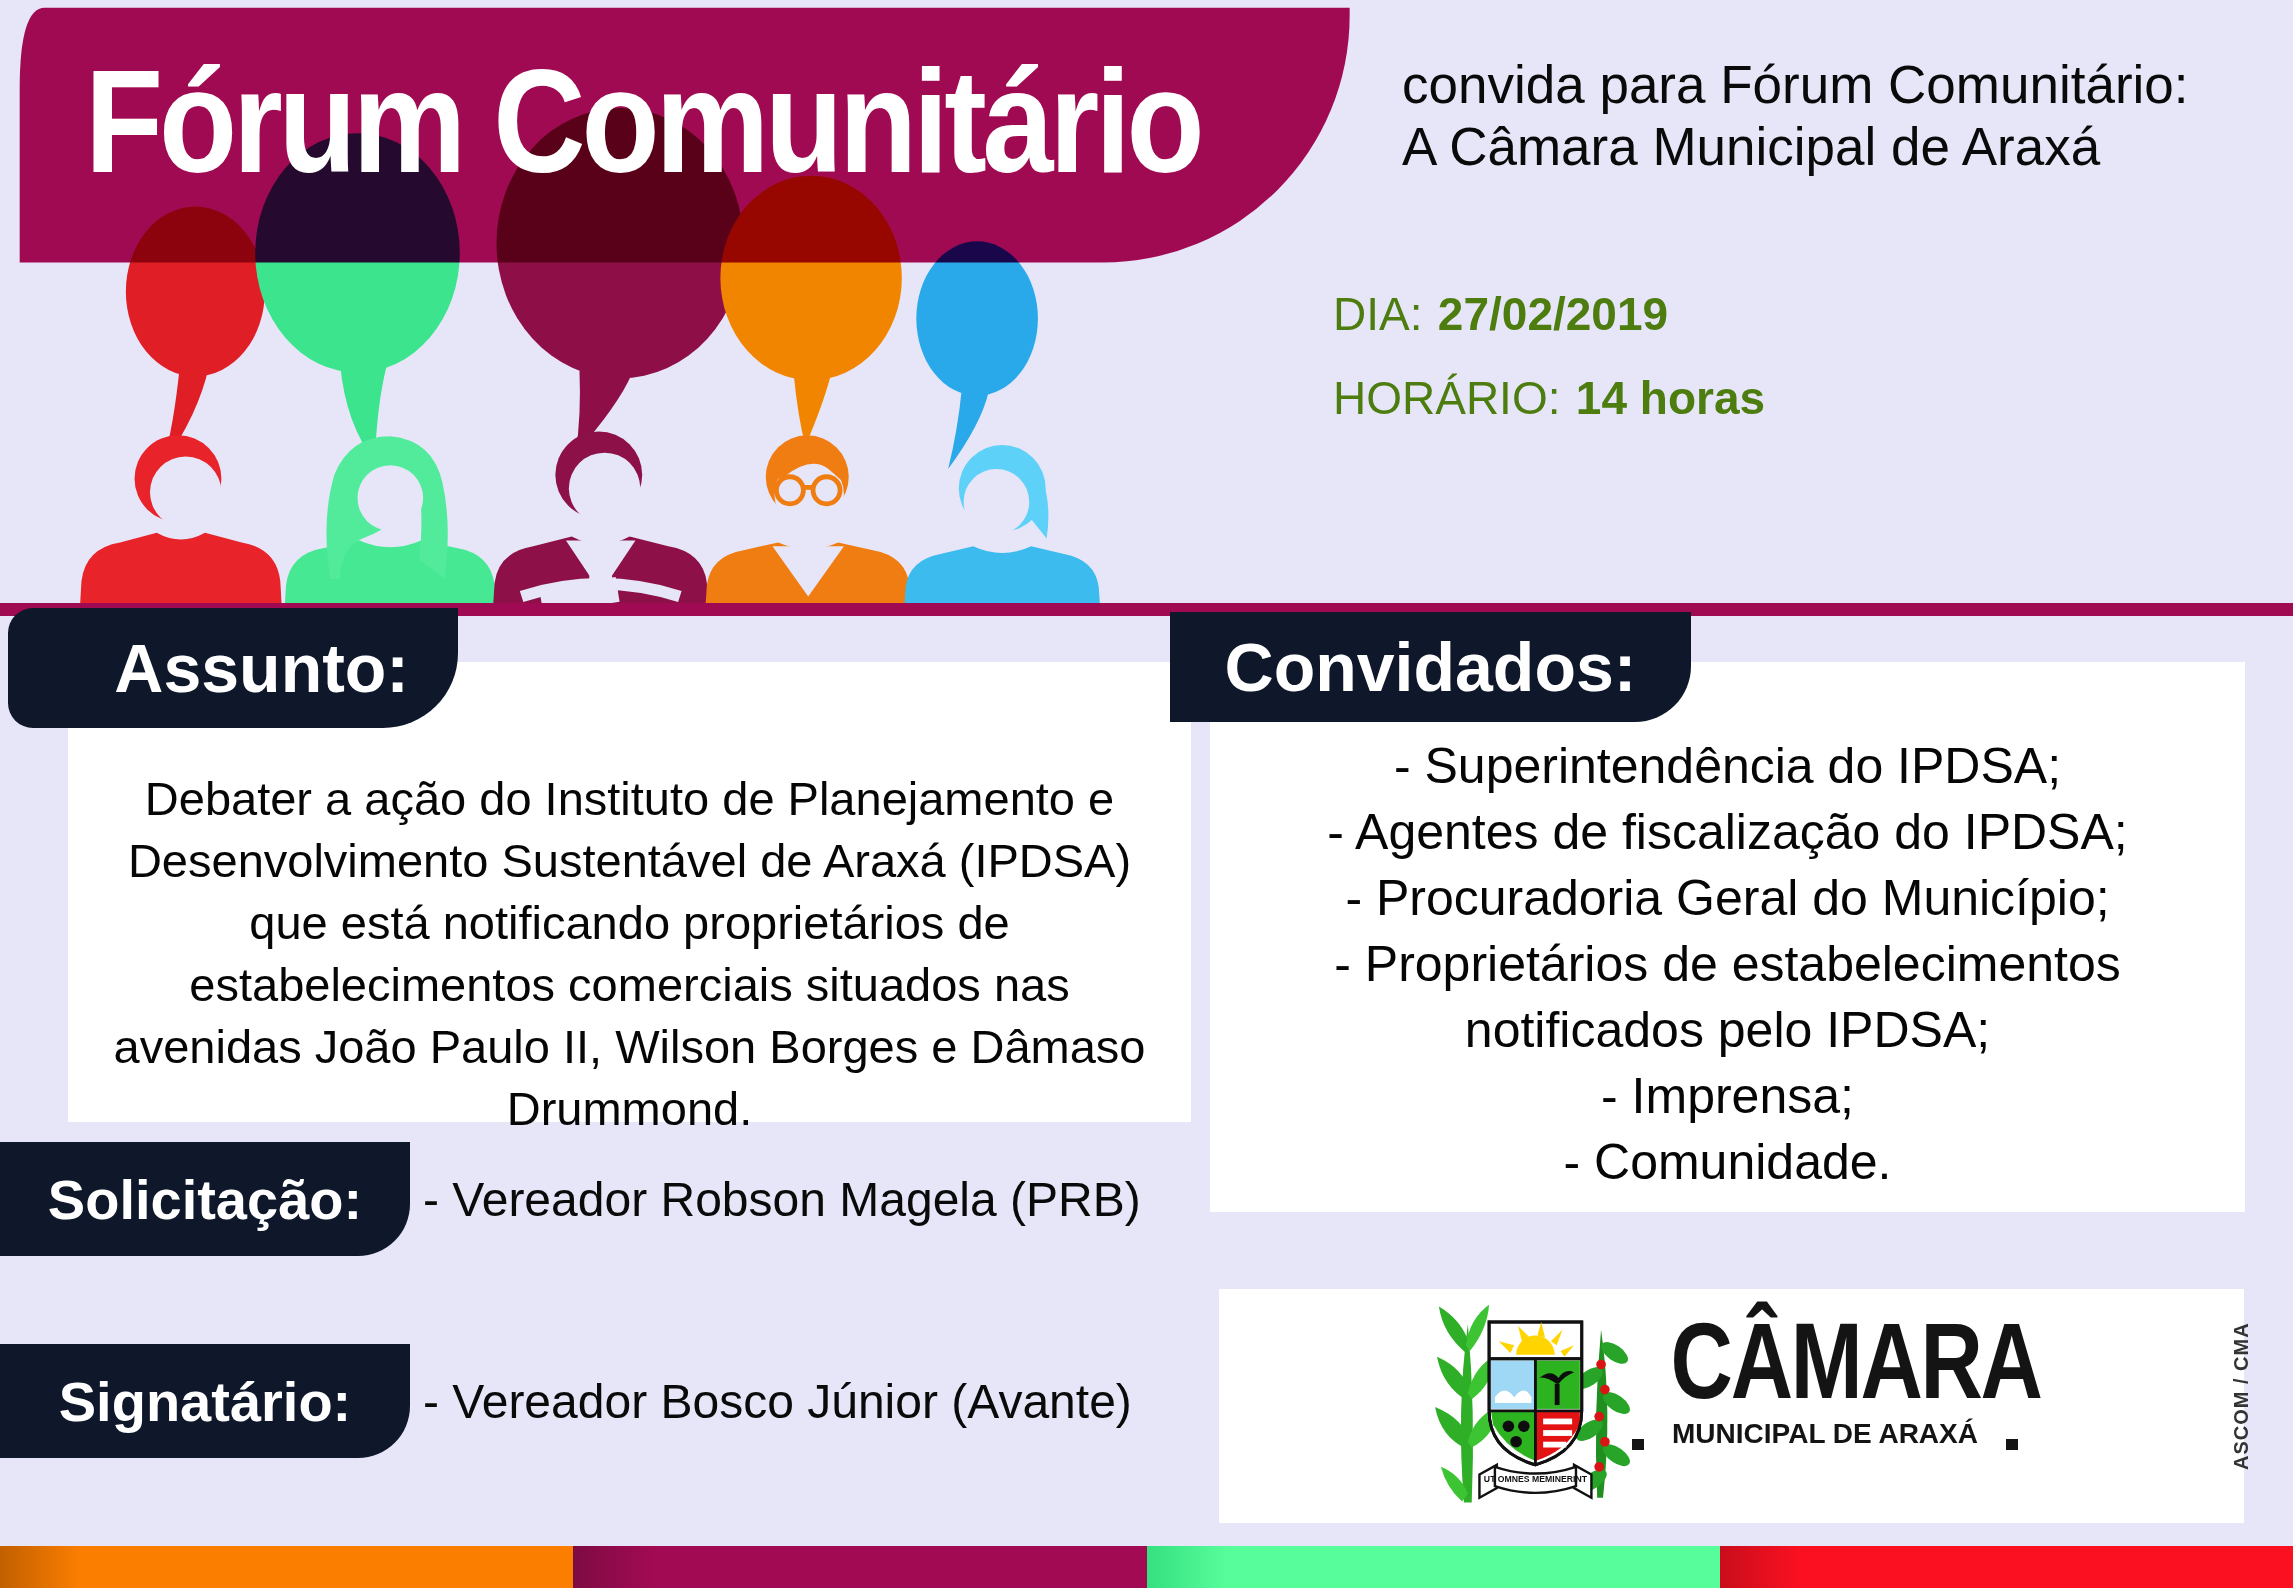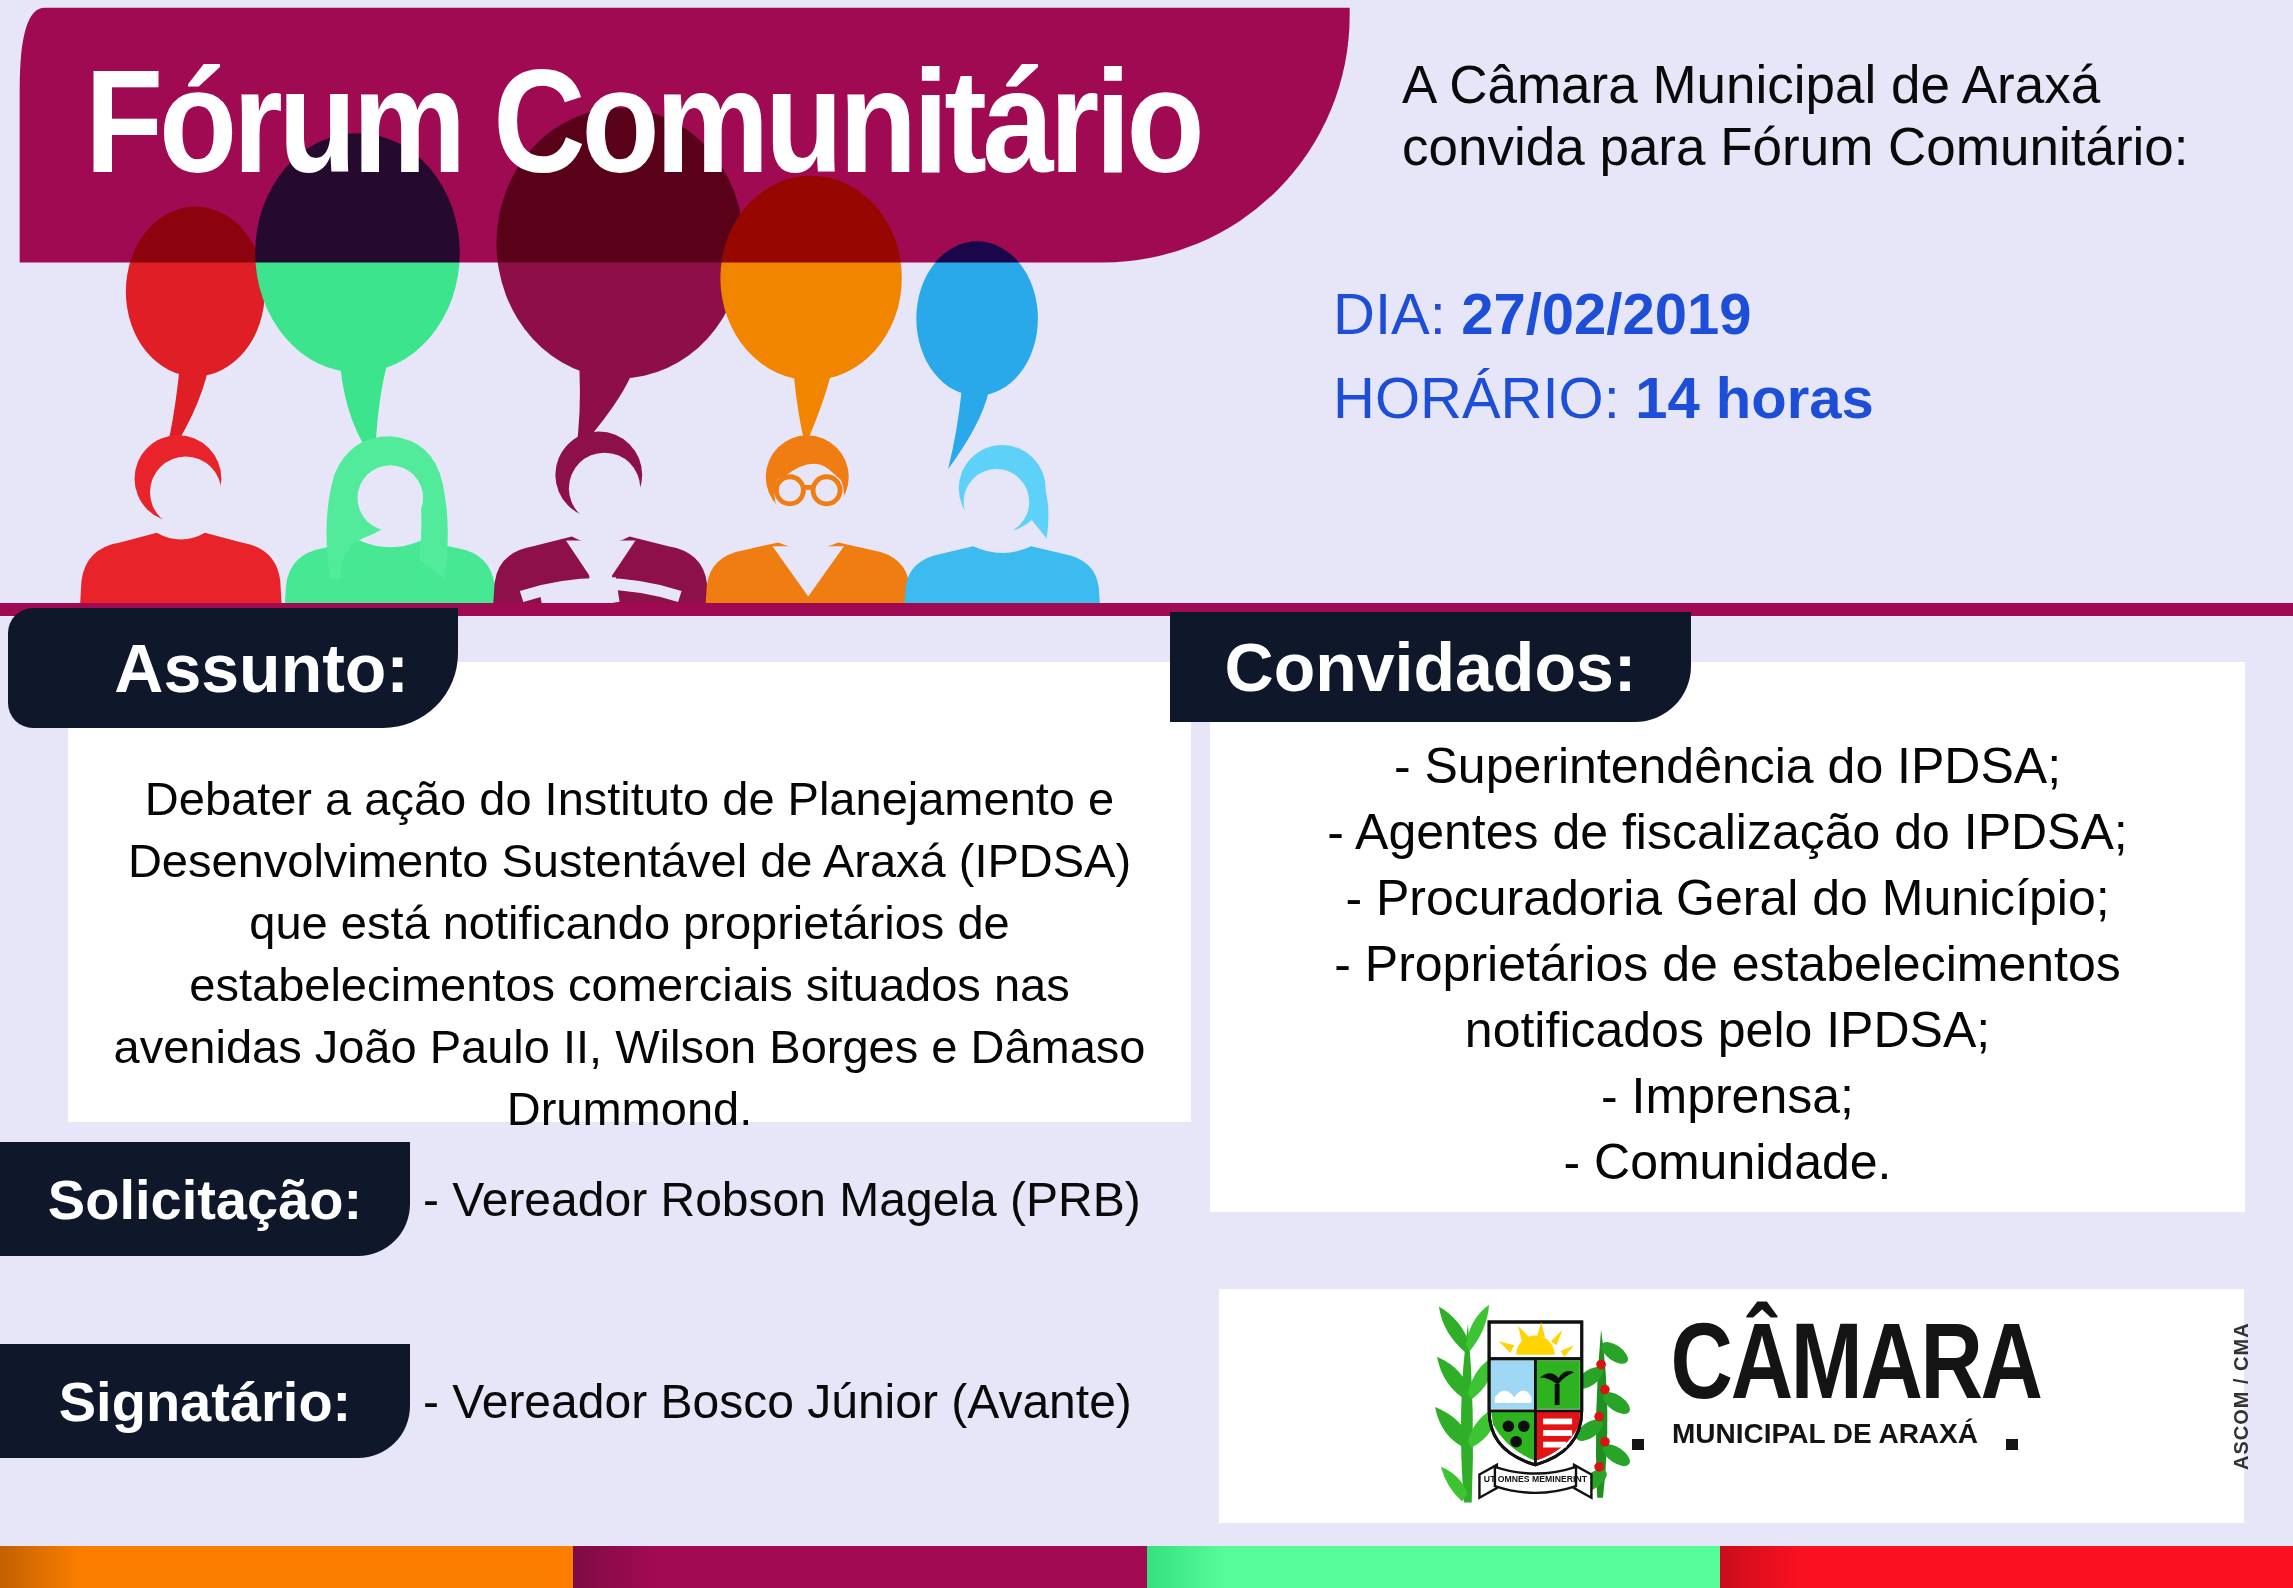--- a/index.html
+++ b/index.html
@@ -8,21 +8,21 @@
     background:#E7E6F8;font-family:"Liberation Sans",sans-serif;
   }
   .hero{position:absolute;left:0;top:0;z-index:1;}
   .title{
     position:absolute;left:85px;top:48px;z-index:4;color:#fff;
     font-size:147px;font-weight:bold;letter-spacing:-4.8px;white-space:nowrap;
     transform:scaleX(.87);transform-origin:left top;line-height:1;
   }
   .stripe{position:absolute;left:0;top:603px;width:2293px;height:12.6px;background:#A00A52;z-index:2;}
   .invite{position:absolute;left:1402px;top:54px;z-index:3;font-size:53px;line-height:62px;color:#0a0a0a;}
-  .details{position:absolute;left:1333px;top:272px;z-index:3;font-size:58px;line-height:84px;color:#1d4ed8;white-space:nowrap;}
+  .details{position:absolute;left:1333px;top:272px;z-index:3;font-size:46px;line-height:84px;color:#4d7c0f;white-space:nowrap;}
   .details .lbl{margin-right:15.4px;}
   .details b{font-weight:bold;}
   .hdr-box{
     position:absolute;background:#0f172a;color:#fff;font-weight:bold;z-index:3;
     display:flex;align-items:center;justify-content:center;white-space:nowrap;
   }
   .assunto-box{left:7.7px;top:608px;width:450px;height:120px;font-size:68px;border-radius:25px 0 75px 25px;padding-left:58px;box-sizing:border-box;}
   .convidados-box{left:1170px;top:612px;width:521px;height:110px;font-size:68px;border-radius:0 0 56px 0;}
   .solic-box{left:0;top:1142px;width:410px;height:114px;font-size:56px;border-radius:0 0 52px 0;}
   .sign-box{left:0;top:1344px;width:410px;height:114px;font-size:56px;border-radius:0 0 52px 0;}
@@ -136,22 +136,22 @@
         <circle cx="1038" cy="506" r="45" fill="#5ED1F8"></circle>
         <path d="M 1066,474 Q 1092,505 1084,558 L 1060,528 Z" fill="#5ED1F8"></path>
         <circle cx="1032" cy="520" r="34" fill="#E7E6F8"></circle>
       </g>
     </g>
   </svg>
 
   <div class="title">Fórum Comunitário</div>
 
   <div class="invite">
+    <div>convida para Fórum Comunitário:</div>
     <div>A Câmara Municipal de Araxá</div>
-    <div>convida para Fórum Comunitário:</div>
   </div>
 
   <div class="details">
     <div>
       <span class="lbl">DIA:</span><b>27/02/2019</b>
     </div>
     <div>
       <span class="lbl">HORÁRIO:</span><b>14 horas</b>
     </div>
   </div>

